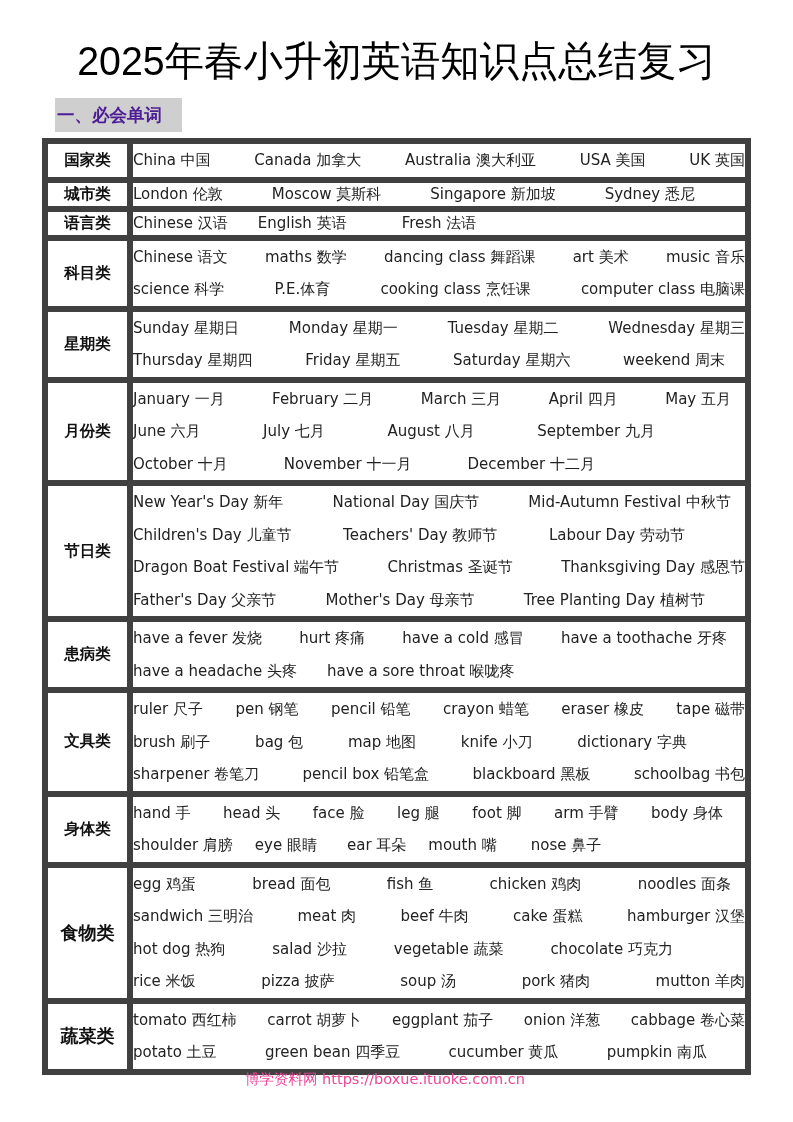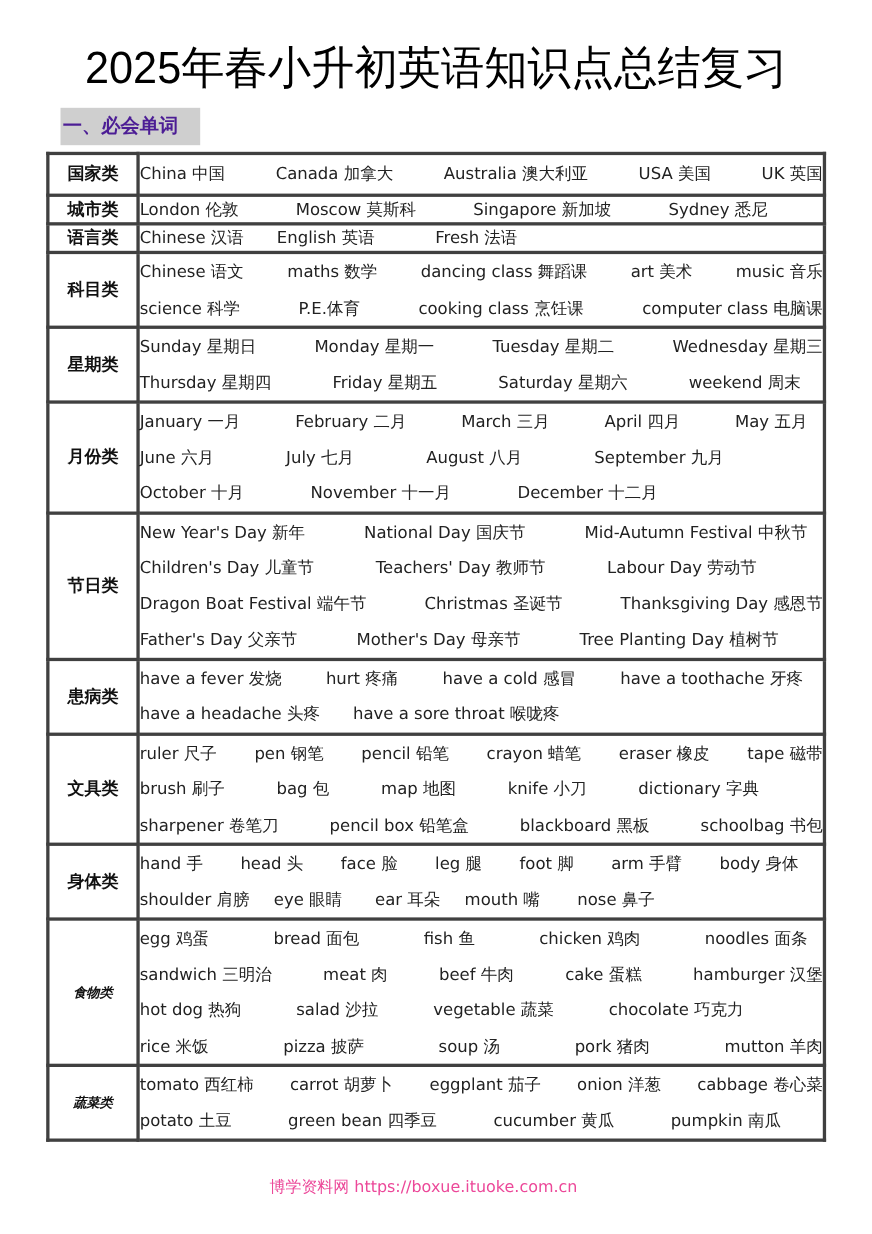--- a/index.html
+++ b/index.html
@@ -1,22 +1,22 @@
 <!DOCTYPE html>
 <html><head>
 <meta charset="utf-8">
 <style>
   html, body { margin: 0; padding: 0; background: #ffffff; }
   body { width: 793px; height: 1122px; position: relative; overflow: hidden; font-family: "DejaVu Sans", "Liberation Sans", sans-serif; color: #1a1a1a; }
   .title { position: absolute; left: 0; top: 36px; width: 793px; text-align: center; font-family: "Liberation Sans", "DejaVu Sans", sans-serif; font-size: 41px; line-height: 50px; color: #000; letter-spacing: 0px; transform: scaleX(0.96); }
   .section { position: absolute; left: 55px; top: 98px; height: 34px; width: 125px; background: #cfcfcf; font-weight: bold; font-size: 17.5px; line-height: 34px; padding-left: 2px; color: #4c1d95; }
   table.vocab { position: absolute; left: 42px; top: 138px; width: 709px; border-collapse: collapse; }
-  table.vocab td { border: 3px solid #404040; padding: 0; vertical-align: middle; text-align: center; }
+  table.vocab td { border: 6px solid #404040; padding: 0; vertical-align: middle; text-align: center; }
   td.cat { width: 79px; text-align: center; font-weight: bold; font-size: 15.5px; color: #111; }
-  td.cat.big { font-size: 12px; font-style: italic; }
+  td.cat.big { font-size: 18px; }
   td.words { padding: 0 6px 0 9px; }
   .line { display: flex; justify-content: space-between; white-space: nowrap; font-size: 15px; line-height: 32.5px; color: #222; }
   .line.tight { line-height: 23px; }
   .line.left { justify-content: flex-start; }
   .line.left .w { margin-right: 30px; }
   .w { display: inline-block; }
   .watermark { position: absolute; left: 245px; top: 1070px; font-size: 14.5px; color: #ec4899; white-space: nowrap; font-family: "DejaVu Sans", sans-serif; }
 </style>
 </head>
 <body>

